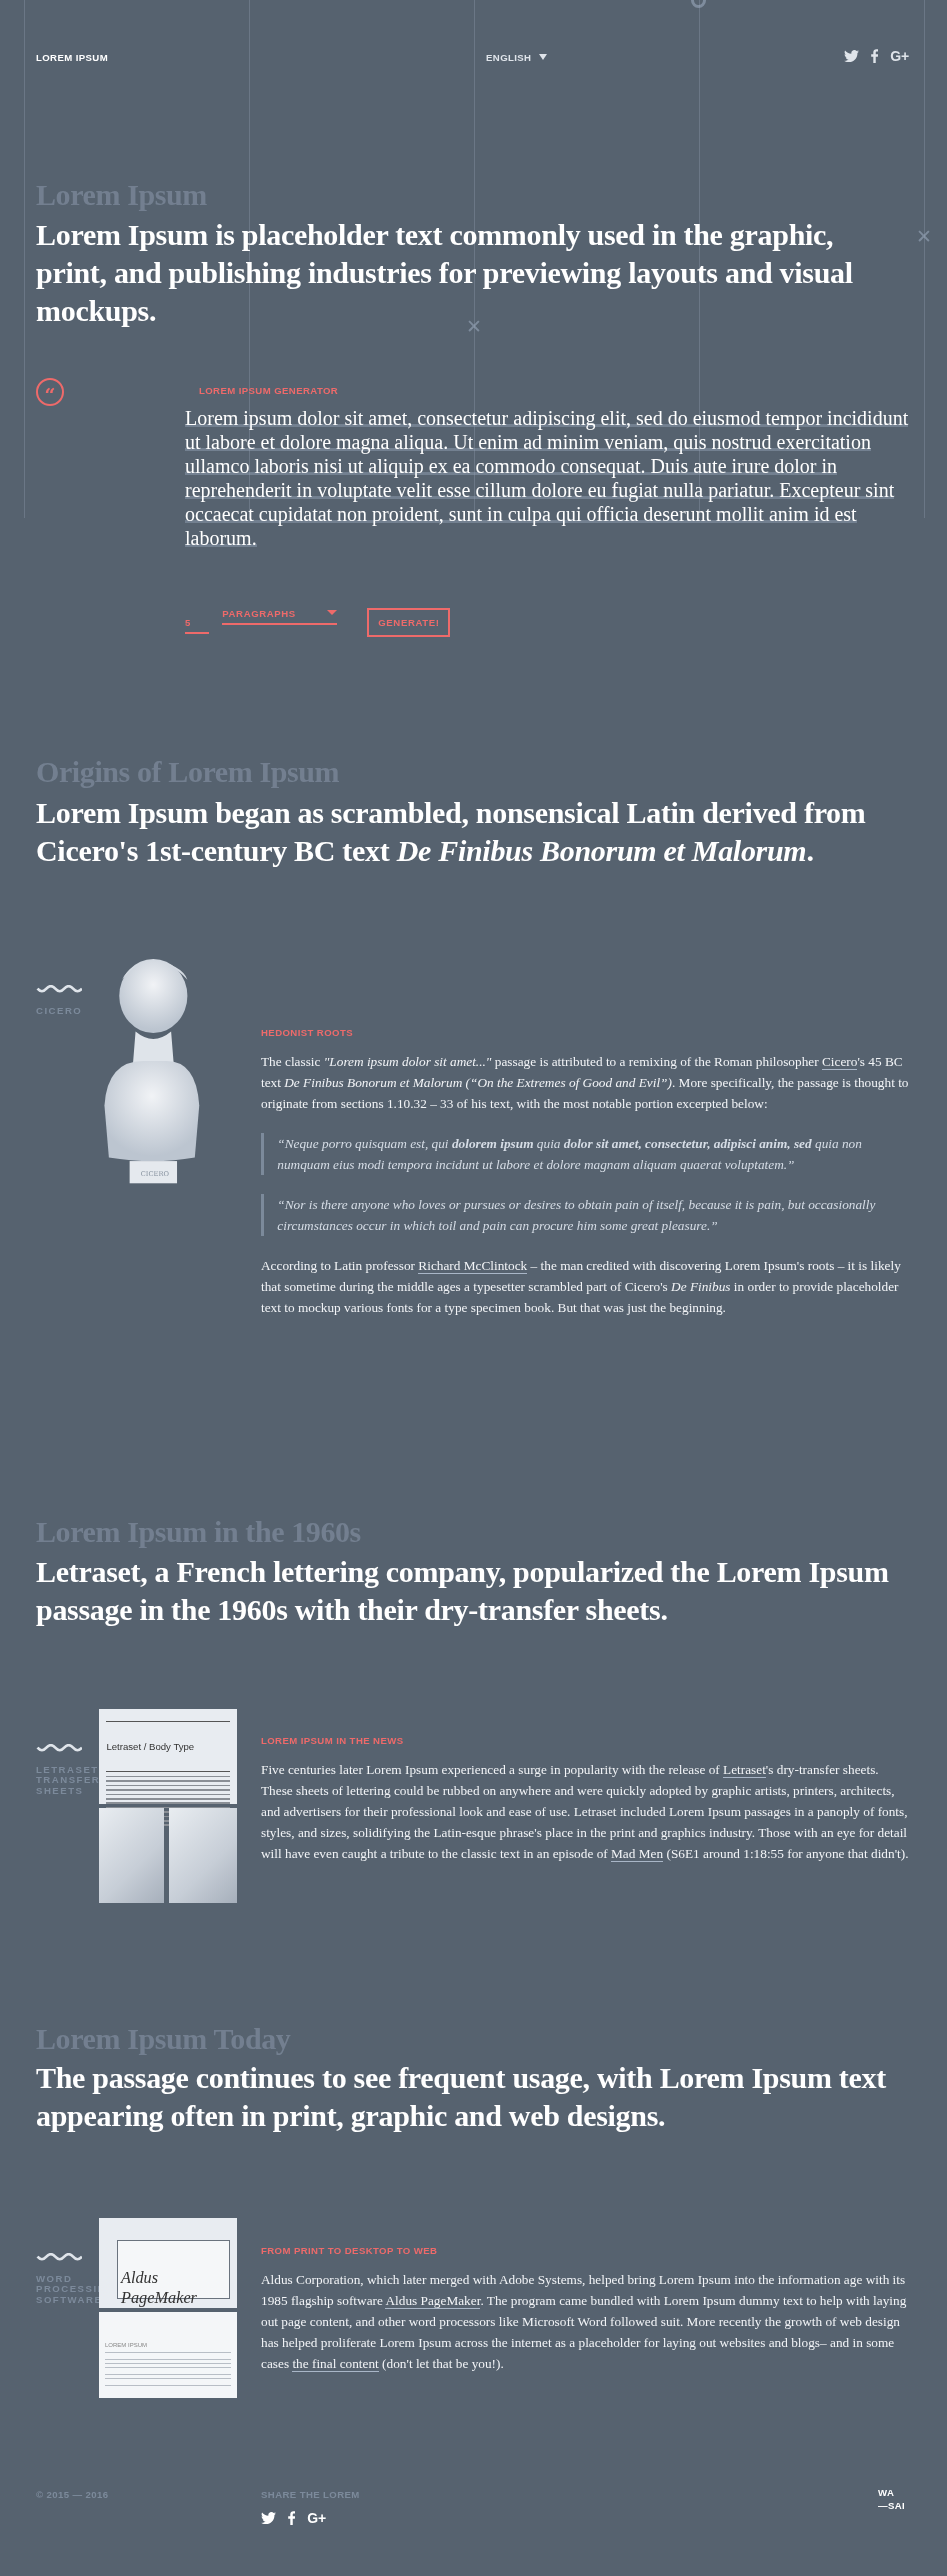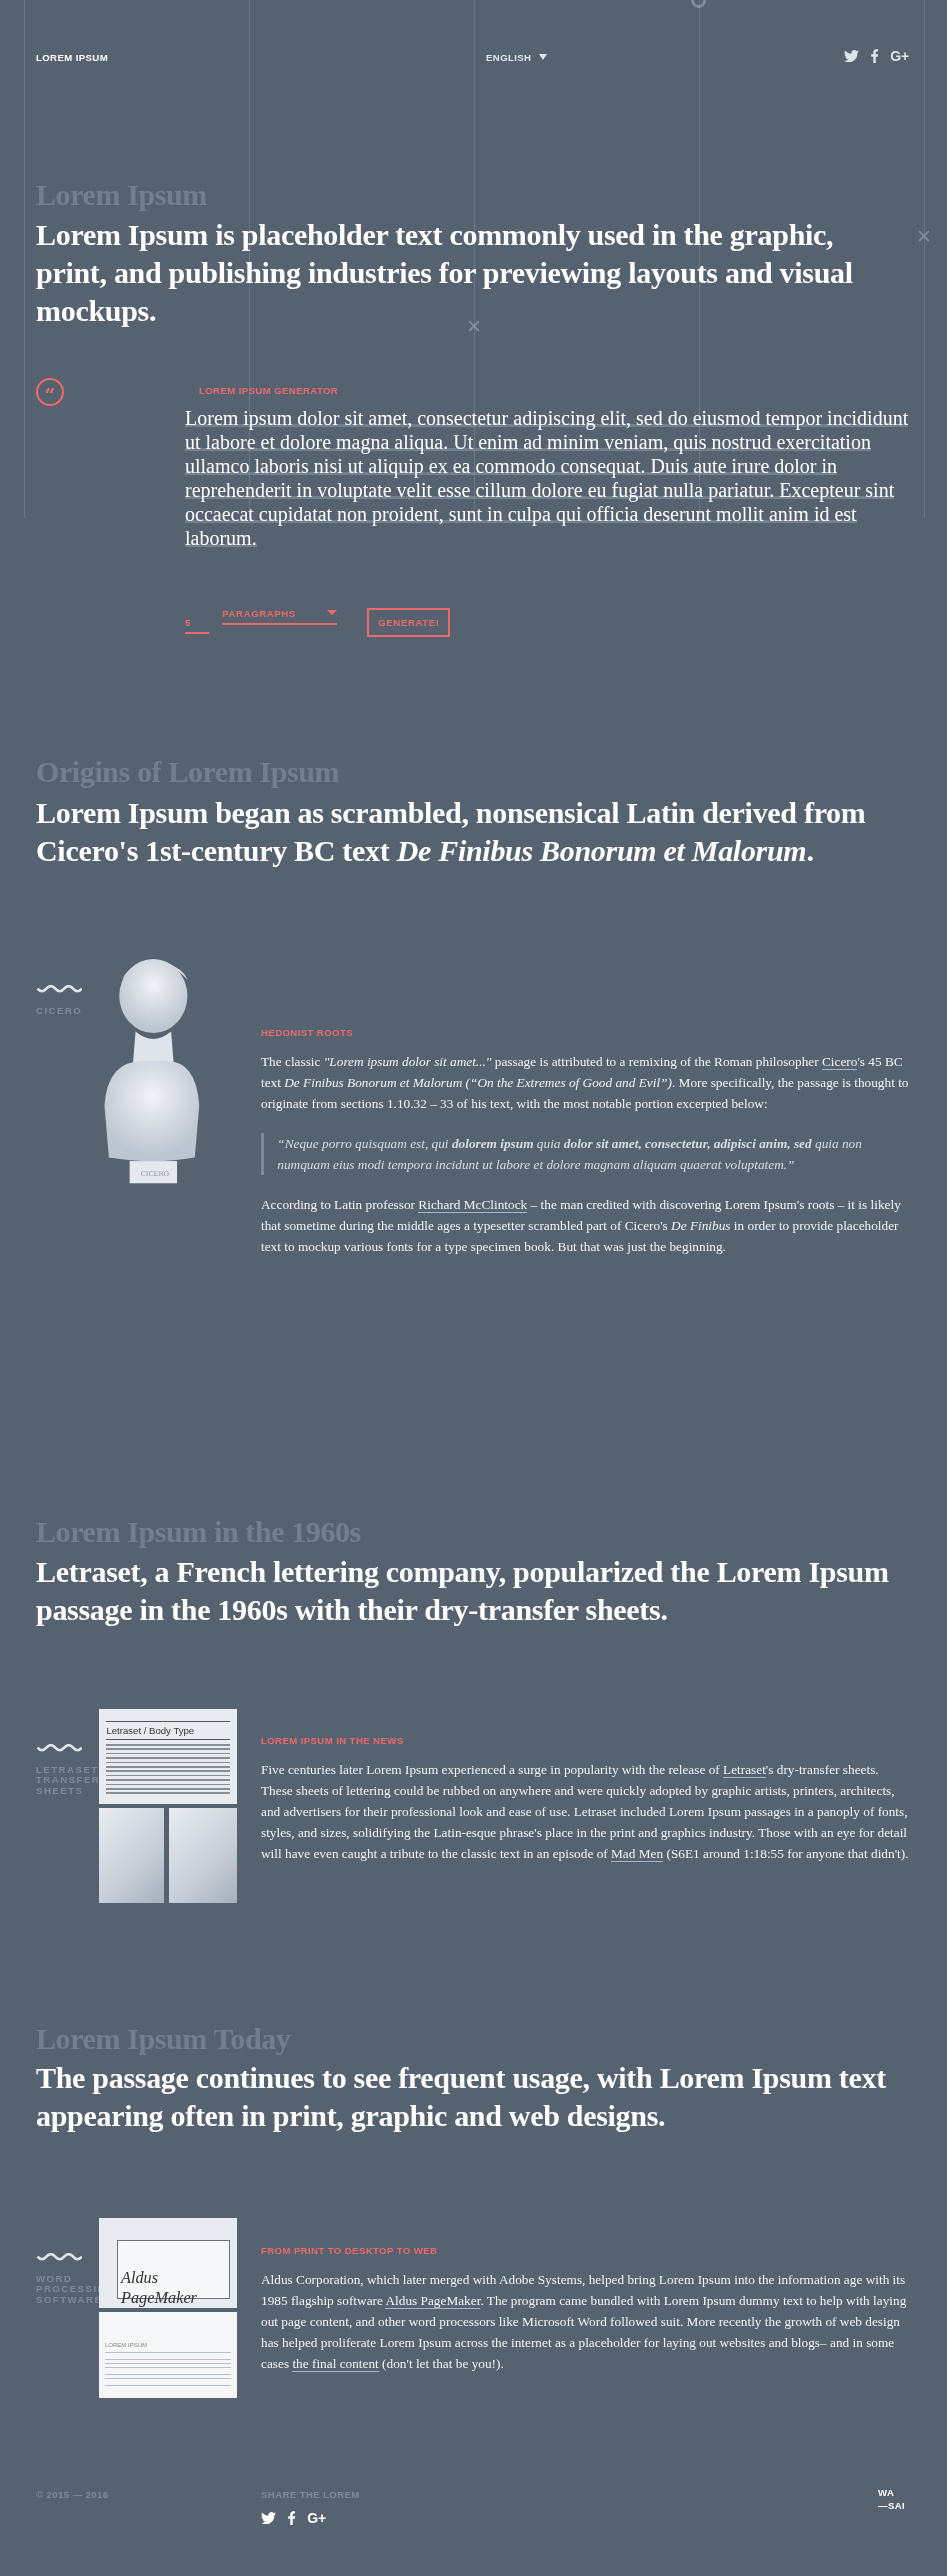--- a/index.html
+++ b/index.html
@@ -143,39 +143,40 @@
   </svg>
 
   <article class="article" style="top:1027px;">
     <div class="kicker">HEDONIST ROOTS</div>
     <p class="body-text">
       <span>The classic </span><em>"Lorem ipsum dolor sit amet..."</em><span> passage is attributed to a remixing of the Roman philosopher </span><a>Cicero</a><span>'s 45 BC text </span><em>De Finibus Bonorum et Malorum (“On the Extremes of Good and Evil”)</em><span>. More specifically, the passage is thought to originate from sections 1.10.32 – 33 of his text, with the most notable portion excerpted below:</span>
     </p>
     <div class="blockquote">
       <span>“Neque porro quisquam est, qui </span><b>dolorem ipsum</b><span> quia </span><b>dolor sit amet, consectetur, adipisci anim, sed</b><span> quia non numquam eius modi tempora incidunt ut labore et dolore magnam aliquam quaerat voluptatem.”</span>
     </div>
+    <div class="blockquote">“Nor is there anyone who loves or pursues or desires to obtain pain of itself, because it is pain, but occasionally circumstances occur in which toil and pain can procure him some great pleasure.”</div>
     <p class="body-text">
       <span>According to Latin professor </span><a>Richard McClintock</a><span> – the man credited with discovering Lorem Ipsum's roots – it is likely that sometime during the middle ages a typesetter scrambled part of Cicero's </span><em>De Finibus</em><span> in order to provide placeholder text to mockup various fonts for a type specimen book. But that was just the beginning.</span>
     </p>
   </article>
 </section>
 
 <section>
   <h2 class="ghost" style="top:1515px;">Lorem Ipsum in the 1960s</h2>
   <h1 class="headline" style="top:1553px;width:888px;">Letraset, a French lettering company, popularized the Lorem Ipsum passage in the 1960s with their dry-transfer sheets.</h1>
 
   <div class="side-label" style="top:1744px;width:59px;">
     <svg width="46" height="10.4" viewBox="0 0 62 14">
         <path d="M2 5 Q8 12 14 5 T26 5 T38 5 T50 5 T62 5" stroke="#dfe4ea" stroke-width="3.5" fill="none"></path>
       </svg>
     <span>LETRASET TRANSFER SHEETS</span>
   </div>
 
   <div class="img-block" style="left:99px;top:1709px;width:138px;height:95px;padding:12px 7.4px;">
-    <div style="border-top:1.5px solid #555;border-bottom:0.7px solid #555;font-family:'Liberation Sans',sans-serif;font-size:9.6px;color:#333;padding:3px 0;">Letraset / Body Type</div>
+    <div style="border-top:1.5px solid #555;border-bottom:0.7px solid #555;font-family:'Liberation Sans',sans-serif;font-size:9.6px;color:#333;padding:19px 0;">Letraset / Body Type</div>
     <div style="margin-top:4.4px;height:53px;background:repeating-linear-gradient(to bottom,#8a8f96 0 1.5px,transparent 1.5px 4.4px);"></div>
   </div>
   <div class="img-block" style="left:99px;top:1808px;width:65px;height:95px;background:linear-gradient(135deg,#e9edf1 0%,#c7ced7 60%,#a6afbb 100%);"></div>
   <div class="img-block" style="left:169px;top:1808px;width:68px;height:95px;background:linear-gradient(135deg,#e9edf1 0%,#c7ced7 60%,#a6afbb 100%);"></div>
 
   <article class="article" style="top:1735px;">
     <div class="kicker">LOREM IPSUM IN THE NEWS</div>
     <p class="body-text">
       <span>Five centuries later Lorem Ipsum experienced a surge in popularity with the release of </span><a>Letraset</a><span>'s dry-transfer sheets. These sheets of lettering could be rubbed on anywhere and were quickly adopted by graphic artists, printers, architects, and advertisers for their professional look and ease of use. Letraset included Lorem Ipsum passages in a panoply of fonts, styles, and sizes, solidifying the Latin-esque phrase's place in the print and graphics industry. Those with an eye for detail will have even caught a tribute to the classic text in an episode of </span><a>Mad Men</a><span> (S6E1 around 1:18:55 for anyone that didn't).</span>
     </p>

